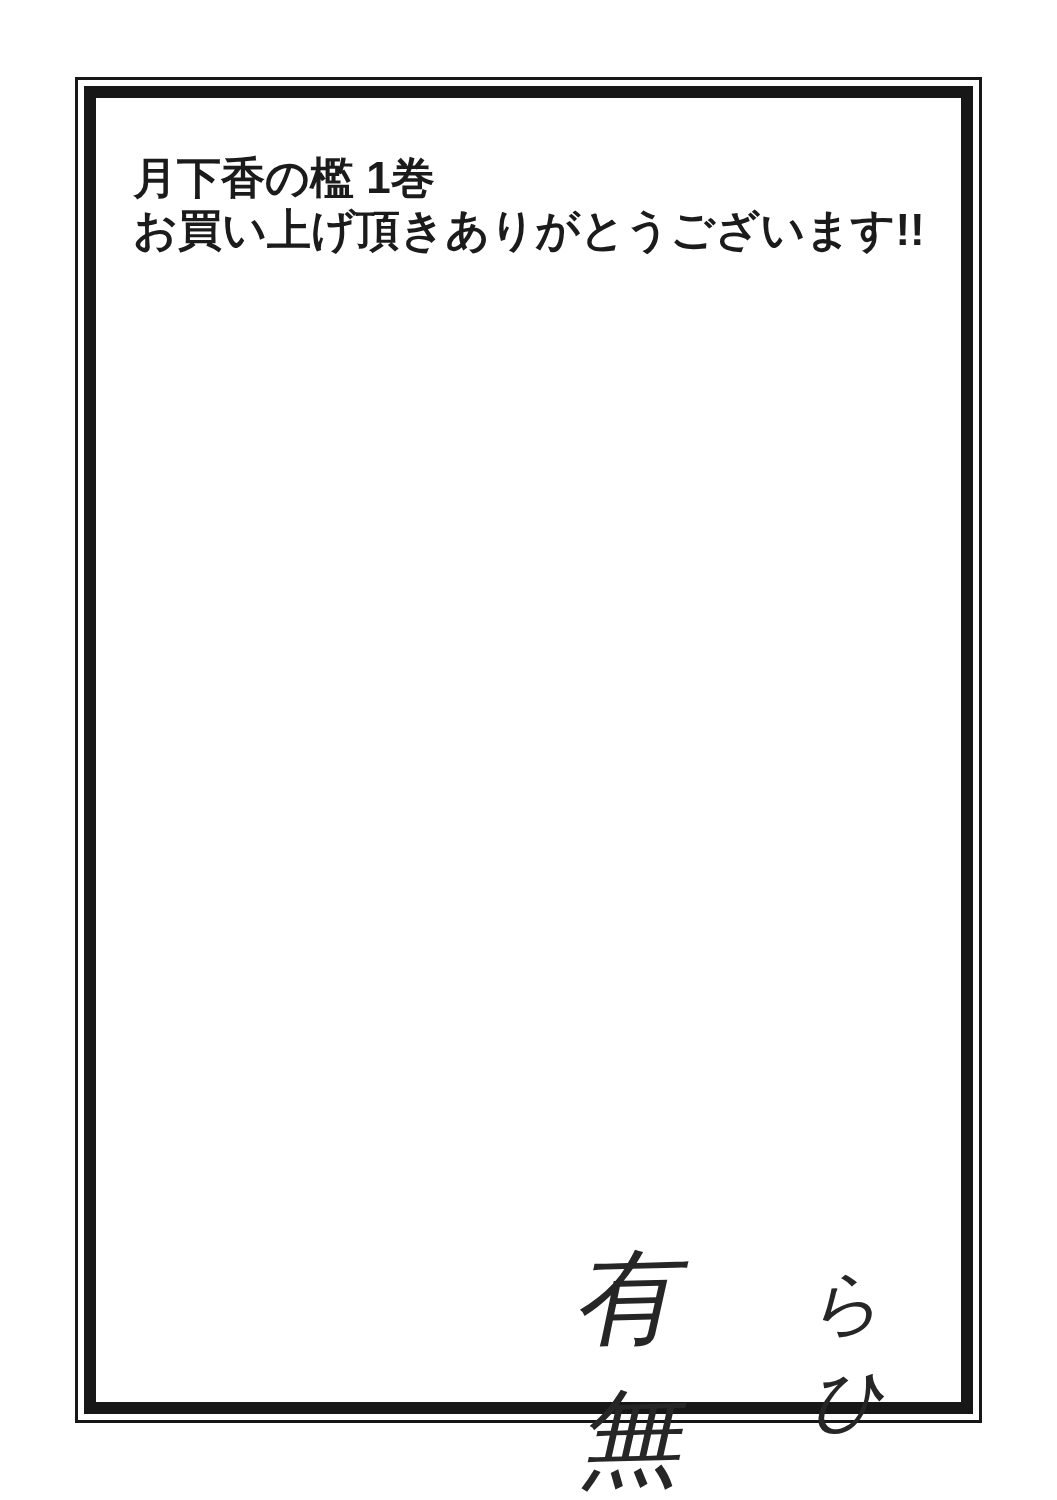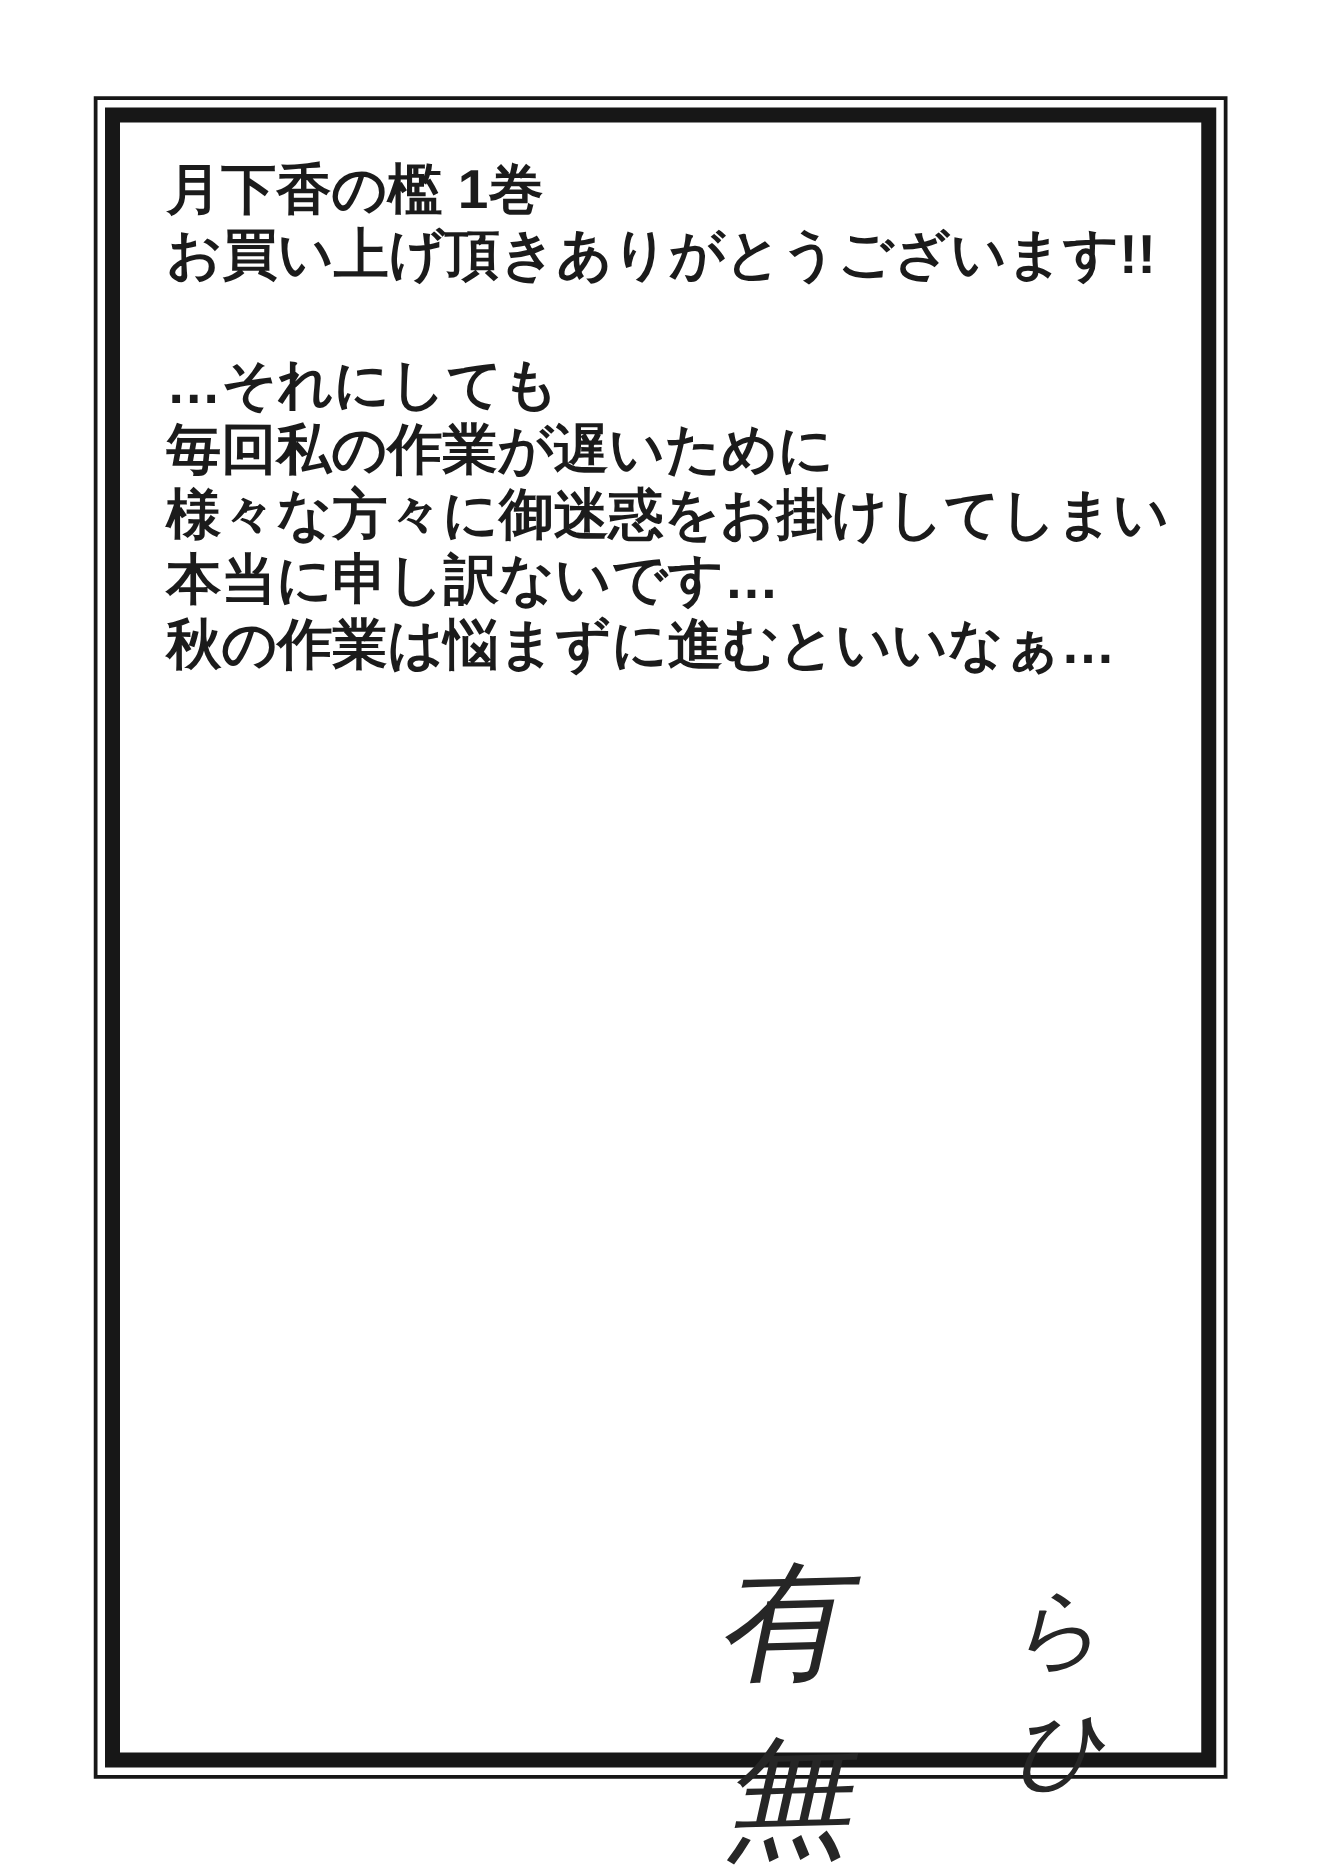--- a/index.html
+++ b/index.html
@@ -30,21 +30,21 @@
     top: 6px;
     right: 6px;
     bottom: 6px;
     border: 12px solid #171717;
   }
   .text-block {
     position: absolute;
     left: 0;
     top: 0;
     right: 0;
-    padding: 28px 20px 0 37px;
+    padding: 54px 20px 0 37px;
     box-sizing: border-box;
   }
   .para {
     margin: 0 0 52px 0;
     font-size: 44px;
     line-height: 52px;
     font-weight: bold;
     color: #1b1b1b;
     white-space: pre-line;
     letter-spacing: 0px;
@@ -75,25 +75,20 @@
 </head>
 <body>
 
 <div class="sheet">
   <div class="outer-frame">
     <div class="inner-frame">
 
       <div class="text-block">
         <p class="para">月下香の檻 1巻
 お買い上げ頂きありがとうございます!!</p>
-        <p class="para">…それにしても
-毎回私の作業が遅いために
-様々な方々に御迷惑をお掛けしてしまい
-本当に申し訳ないです…
-秋の作業は悩まずに進むといいなぁ…</p>
       </div>
 
       <div class="signature">
         <span class="sig-kanji">有無</span>
         <span class="sig-kana">らひ</span>
       </div>
 
     </div>
   </div>
 </div>

